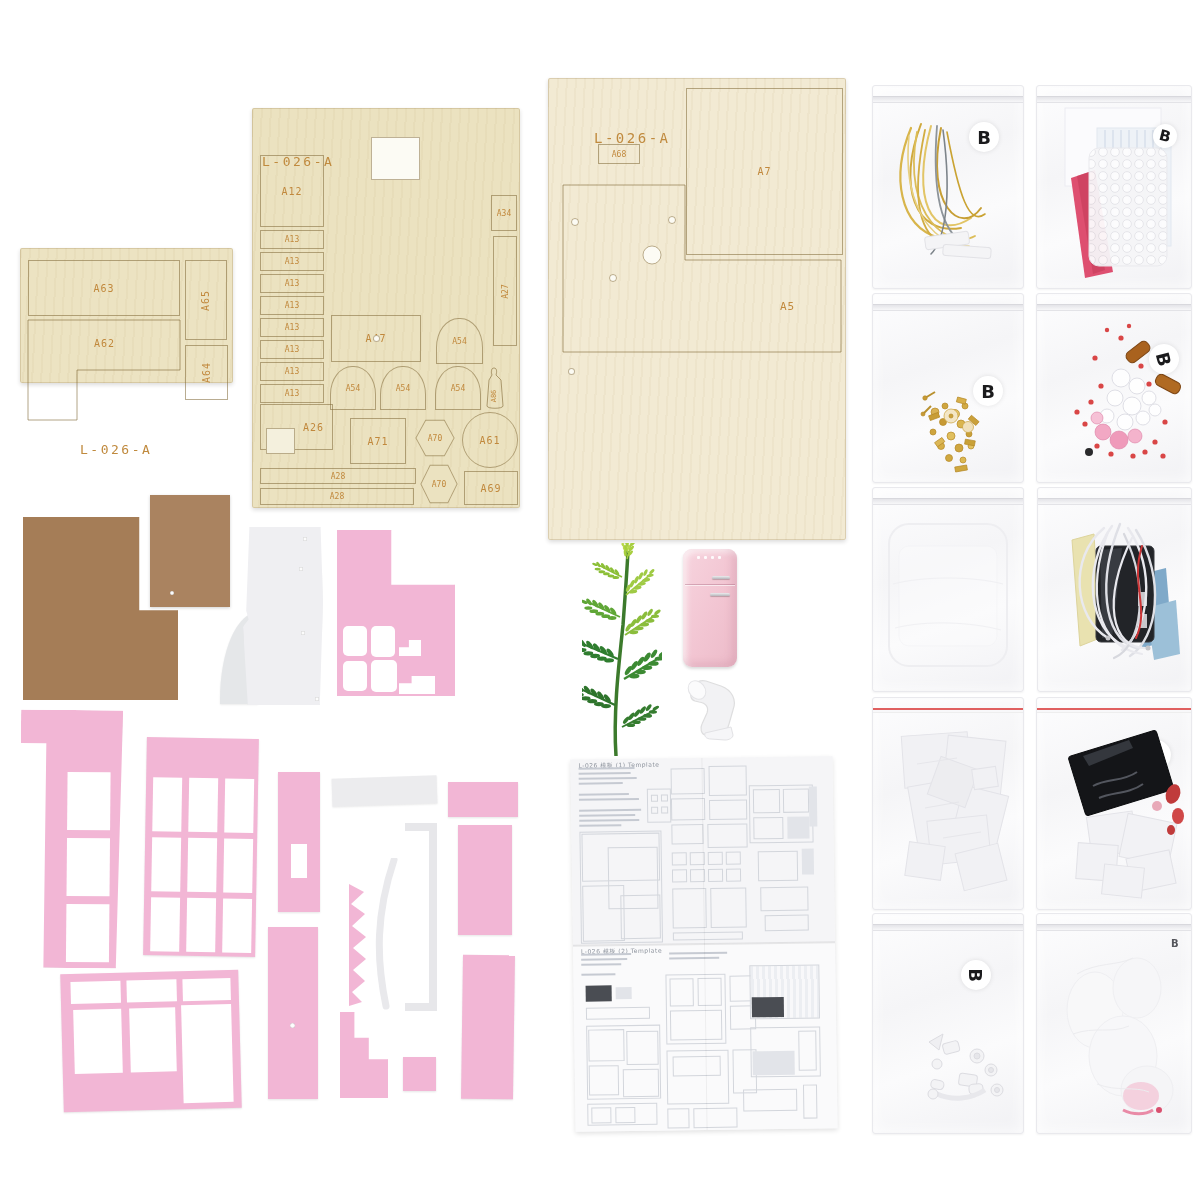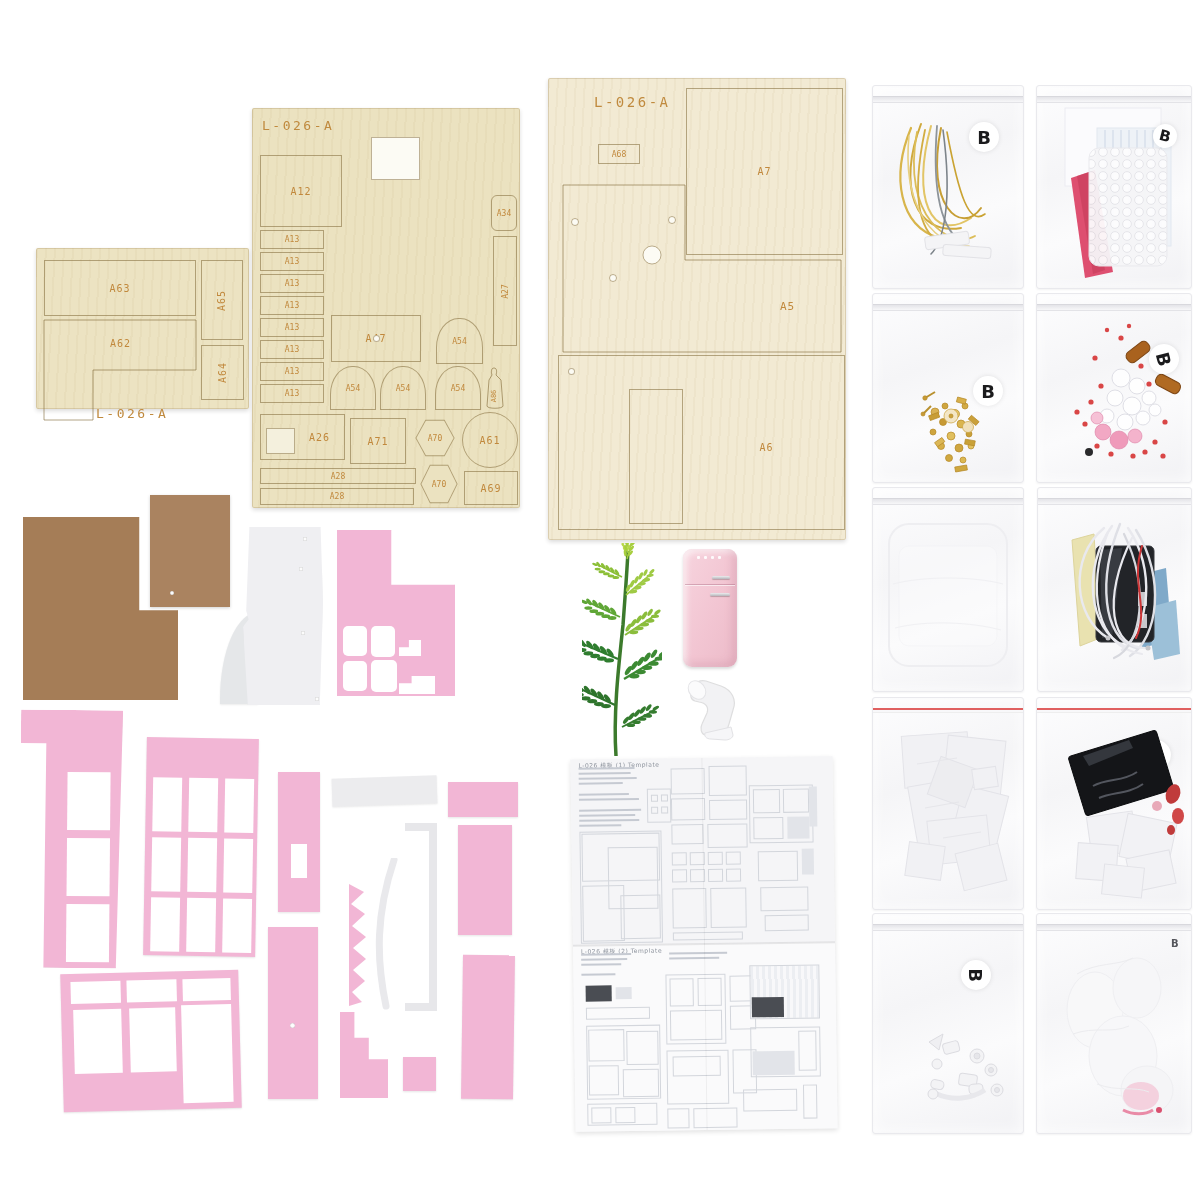--- a/index.html
+++ b/index.html
@@ -9,25 +9,25 @@
   
   .sheet{position:absolute;border-radius:2px;
     box-shadow:0 2px 4px rgba(0,0,0,.14), inset 0 0 0 1px rgba(150,125,70,.25);
     background-image:repeating-linear-gradient(93deg, rgba(165,135,75,.06) 0 2px, rgba(255,255,255,0) 2px 9px);}
   .wood1{background-color:#ece3c2;}
   .wood2{background-color:#ebe2c0;}
   .wood3{background-color:#f2ead3;}
   .part{position:absolute;border:1px solid rgba(128,103,54,.55);display:flex;align-items:center;justify-content:center;box-sizing:border-box;}
   .arch{border-radius:48% 48% 0 0 / 64% 64% 0 0;}
   .circ{border-radius:50%;}
-  .rnd{border-radius:6px;}
+  .rnd{border-radius:0;}
   .pl{font:10px "DejaVu Sans Mono",monospace;color:#c1883c;letter-spacing:1px;}
   .pls{font:8px "DejaVu Sans Mono",monospace;color:#c1883c;letter-spacing:0;}
   .vert{transform:rotate(-90deg);white-space:nowrap;}
-  .code{position:absolute;font:13px "DejaVu Sans Mono",monospace;color:#c08a3e;letter-spacing:2.5px;}
+  .code{position:absolute;font:13px "DejaVu Sans Mono",monospace;color:#c08a3e;letter-spacing:2.5px;margin-top:36px;}
   .cut{position:absolute;background:#fcfbf4;border:1px solid rgba(128,103,54,.5);box-sizing:border-box;}
   .hole{position:absolute;border-radius:50%;background:#fcfbf4;border:1px solid rgba(128,103,54,.5);box-sizing:border-box;}
   .hexO{position:absolute;clip-path:polygon(26% 2%,74% 2%,99% 50%,74% 98%,26% 98%,1% 50%);background:rgba(128,103,54,.55);}
   .hexI{position:absolute;inset:1px;clip-path:polygon(26% 2%,74% 2%,99% 50%,74% 98%,26% 98%,1% 50%);background:#ebe2c0;display:flex;align-items:center;justify-content:center;}
   
   .card{position:absolute;background:#a57d57;box-shadow:0 1px 3px rgba(0,0,0,.18);}
   .pinkpc{position:absolute;background:#f2b6d5;box-shadow:0 1px 2px rgba(0,0,0,.10);}
   .whtpc{position:absolute;background:#efeff2;box-shadow:0 1px 2px rgba(0,0,0,.08);}
   .pane{position:absolute;background:#ffffff;}
   .dot{position:absolute;border-radius:50%;background:#fff;box-shadow:inset 0 0 1px rgba(0,0,0,.4);}
@@ -64,40 +64,40 @@
   .fdiv{position:absolute;left:2px;right:2px;top:35px;height:1px;background:rgba(165,100,125,.4);box-shadow:0 1px 0 rgba(255,255,255,.6);}
   .fh{position:absolute;right:7px;height:3px;border-radius:2px;background:linear-gradient(#ececee,#b7b7bc);box-shadow:0 1px 1px rgba(0,0,0,.22);}
   .flogo{position:absolute;left:14px;top:7px;width:3px;height:3px;border-radius:1px;background:#fff;opacity:.9;
     box-shadow:7px 0 0 #fff, 14px 0 0 #fff, 21px 0 0 #fff;}
 </style>
 </head>
 <body>
 
 <div id="scene">
 
-  <div class="sheet wood1" style="left:36px;top:248px;width:213px;height:161px">
+  <div class="sheet wood1" style="left:20px;top:248px;width:213px;height:135px">
     <div class="part" style="left:8px;top:12px;width:152px;height:56px">
       <span class="pl">A63</span>
     </div>
     <svg class="abs" width="213" height="185" style="left:0;top:0">
       <polygon points="8,72 160,72 160,122 57,122 57,172 8,172" fill="none" stroke="rgba(128,103,54,.6)"></polygon>
     </svg>
     <span class="pl abs" style="left:74px;top:90px">A62</span>
     <div class="part" style="left:165px;top:12px;width:42px;height:80px">
       <span class="pl vert">A65</span>
     </div>
     <div class="part" style="left:165px;top:97px;width:43px;height:55px">
       <span class="pl vert">A64</span>
     </div>
     <span class="code" style="left:60px;top:158px">L-026-A</span>
   </div>
 
   <div class="sheet wood2" style="left:252px;top:108px;width:268px;height:400px">
     <span class="code" style="left:10px;top:10px">L-026-A</span>
-    <div class="part" style="left:8px;top:47px;width:82px;height:72px">
+    <div class="part" style="left:8px;top:47px;width:64px;height:72px">
         <span class="pl">A12</span>
       </div>
 
     <div class="part" style="left:8px;top:122px;width:64px;height:19px">
         <span class="pls">A13</span>
       </div>
     <div class="part" style="left:8px;top:144px;width:64px;height:19px">
         <span class="pls">A13</span>
       </div>
     <div class="part" style="left:8px;top:166px;width:64px;height:19px">
@@ -141,21 +141,21 @@
         <span class="pls">A54</span>
       </div>
     <div class="part arch" style="left:183px;top:258px;width:46px;height:44px">
         <span class="pls">A54</span>
       </div>
 
     <svg class="abs" width="24" height="46" style="left:232px;top:258px">
       <path d="M10,2 C13,2 13,6 12,9 L17,14 L19,40 C19,43 3,43 3,40 L5,14 L8,9 C7,6 7,2 10,2 Z" fill="none" stroke="rgba(128,103,54,.6)"></path>
       <text x="12" y="30" transform="rotate(-90 12 30)" font-family="DejaVu Sans Mono,monospace" font-size="7" fill="#c1883c" text-anchor="middle">A86</text>
     </svg>
-    <div class="part" style="left:8px;top:306px;width:85px;height:46px">
+    <div class="part" style="left:8px;top:296px;width:73px;height:46px">
       <span class="pl" style="margin-left:34px">A26</span>
     </div>
     <div class="cut" style="left:14px;top:320px;width:29px;height:26px;background:#f4f0dd"></div>
     <div class="part" style="left:98px;top:310px;width:56px;height:46px">
         <span class="pl">A71</span>
       </div>
     <div class="hexO" style="left:163px;top:311px;width:40px;height:38px">
       <div class="hexI">
           <span class="pls">A70</span>
         </div>
@@ -188,24 +188,20 @@
         <span class="pl">A7</span>
       </div>
     <svg class="abs" width="298" height="462" style="left:0;top:0">
       <polygon points="15,107 137,107 137,182 293,182 293,274 15,274" fill="none" stroke="rgba(128,103,54,.6)"></polygon>
       <circle cx="27" cy="144" r="3.5" fill="#fcfbf4" stroke="rgba(128,103,54,.5)"></circle>
       <circle cx="124" cy="142" r="3.5" fill="#fcfbf4" stroke="rgba(128,103,54,.5)"></circle>
       <circle cx="104" cy="177" r="9" fill="#fcfbf4" stroke="rgba(128,103,54,.5)"></circle>
       <circle cx="65" cy="200" r="3.5" fill="#fcfbf4" stroke="rgba(128,103,54,.5)"></circle>
       <text x="232" y="232" font-family="DejaVu Sans Mono,monospace" font-size="11" letter-spacing="1" fill="#c1883c">A5</text>
     </svg>
-    <div class="part" style="left:10px;top:277px;width:287px;height:175px">
-      <span class="pl" style="margin-left:130px;margin-top:10px">A6</span>
-      <div class="abs" style="left:70px;top:33px;width:54px;height:135px;border:1px solid rgba(128,103,54,.55);box-sizing:border-box"></div>
-    </div>
     <div class="hole" style="left:20px;top:290px;width:7px;height:7px"></div>
   </div>
 
   <div class="card" style="left:23px;top:517px;width:155px;height:183px;clip-path:polygon(0 0,75% 0,75% 51%,100% 51%,100% 100%,0 100%)"></div>
   <div class="card" style="left:150px;top:495px;width:80px;height:112px;background:#aa8360">
     <div class="dot" style="left:20px;top:96px;width:4px;height:4px"></div>
   </div>
   <div class="whtpc" style="left:220px;top:612px;width:38px;height:92px;background:#e5e7e9;border-top-left-radius:100% 95%">
     <div class="dot" style="left:26px;top:24px;width:4px;height:4px"></div>
   </div>

